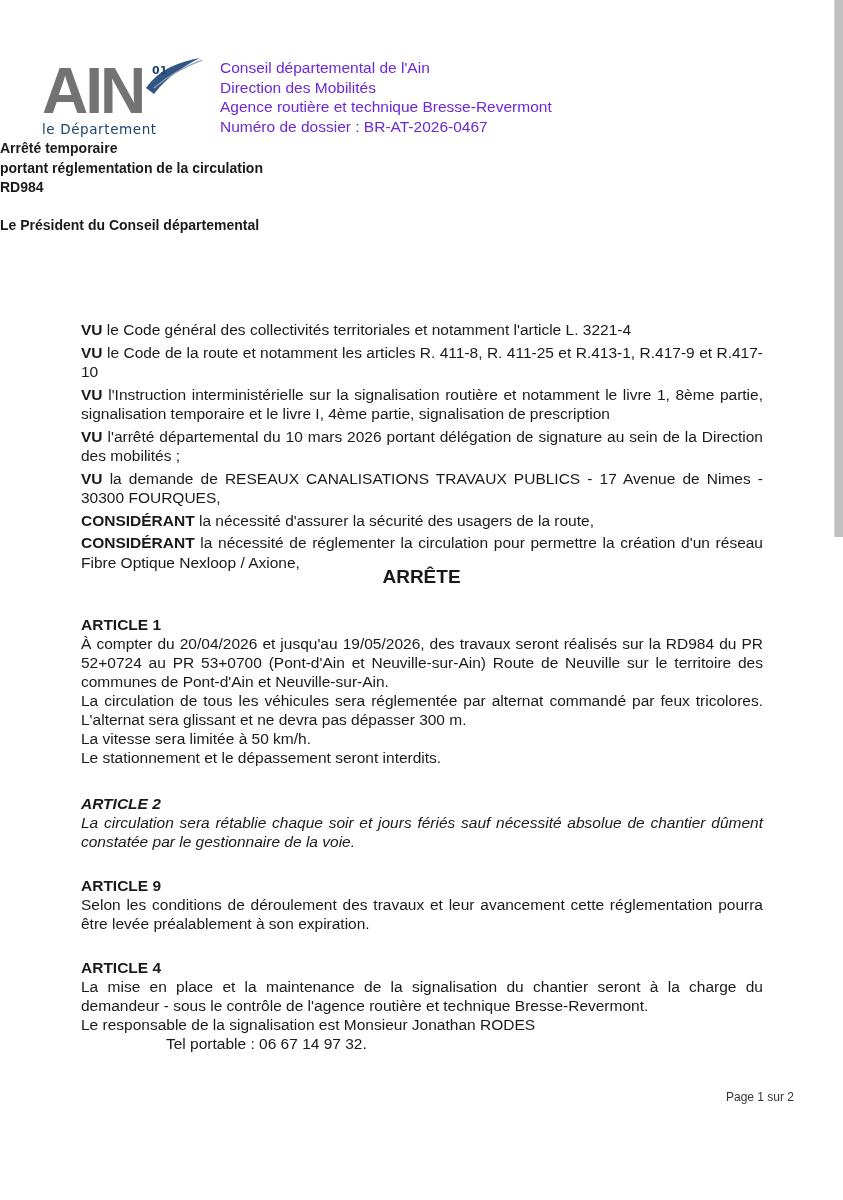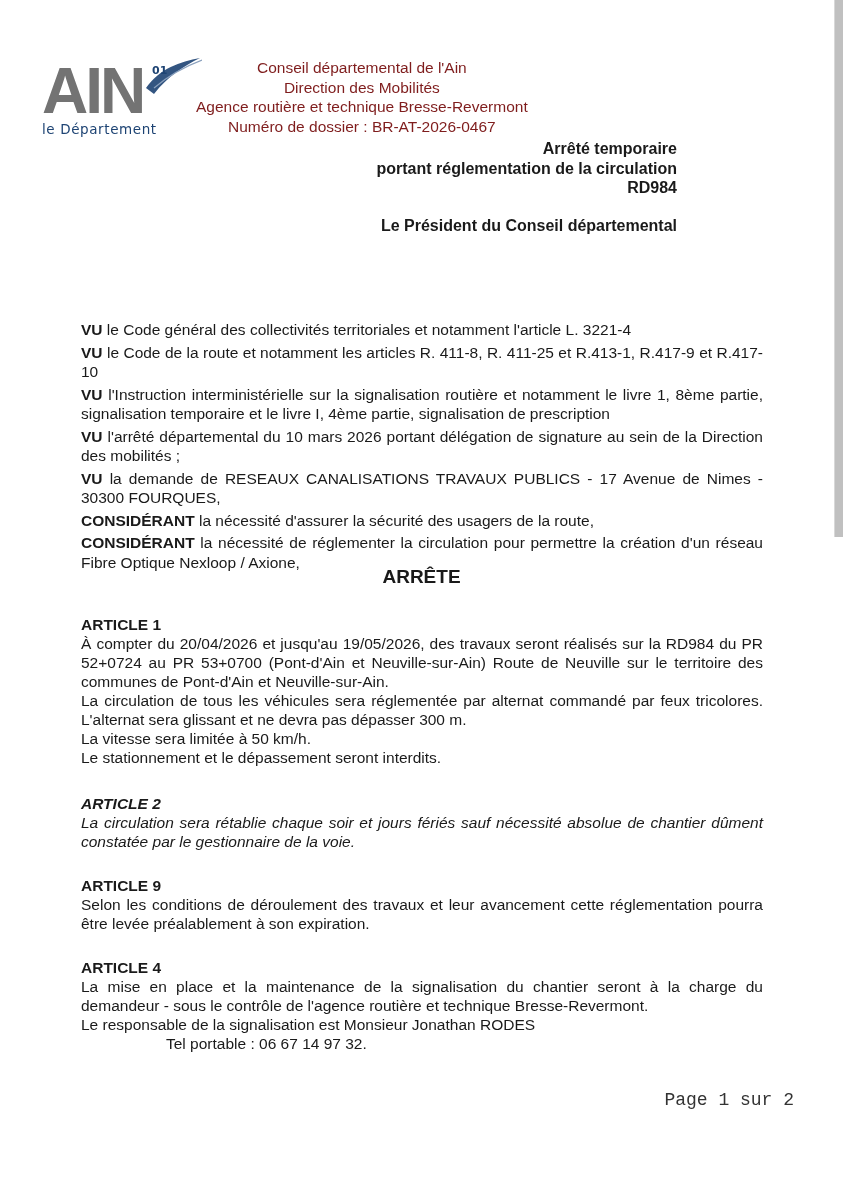--- a/index.html
+++ b/index.html
@@ -10,24 +10,24 @@
 
     
     .logo { position: absolute; left: 40px; top: 58px; width: 160px; height: 80px; }
     .logo-ain { position: absolute; left: 2px; top: 4px; font-family: "Liberation Sans", sans-serif; font-weight: 700;
       font-size: 64px; line-height: 58px; letter-spacing: -3px; color: #737373; }
     .logo-swoosh { position: absolute; left: 100px; top: 0px; width: 62px; height: 40px; }
     .logo-sub { position: absolute; left: 2px; top: 63px; font-family: "DejaVu Sans", sans-serif; font-size: 13.5px;
       letter-spacing: 0.6px; color: #1d4373; white-space: nowrap; }
 
     
-    .org { position: absolute; left: 196px; top: 58px; font-size: 15.5px; line-height: 19.5px; color: #7f1d1d; text-align: center; }
+    .org { position: absolute; left: 220px; top: 58px; font-size: 15.5px; line-height: 19.5px; color: #6d28d9; }
     .org div { white-space: nowrap; }
 
-    .center { position: absolute; left: 0; width: 677px; text-align: right; font-weight: 700; font-size: 16px; line-height: 19.5px; }
+    .center { position: absolute; left: 0; width: 677px; text-align: left; font-weight: 700; font-size: 14px; line-height: 19.5px; }
     .title-block { top: 139px; }
     .president { top: 216px; }
 
     
     .body { position: absolute; left: 81px; width: 682px; font-family: "Liberation Sans", sans-serif; font-size: 15.5px;
       line-height: 19.5px; color: #1a1a1a; text-align: justify; }
     .vu-block { top: 292px; margin-top: 28px; }
     .para { margin-bottom: 3px; }
     .para b { font-weight: 700; }
 
@@ -36,21 +36,21 @@
 
     .article { position: absolute; left: 81px; width: 682px; font-size: 15.5px; line-height: 19px; text-align: justify; }
     .article .heading { font-weight: 700; }
     .article p { }
     .art1 { top: 615px; }
     .art2 { top: 794px; font-style: italic; }
     .art3 { top: 876px; }
     .art4 { top: 958px; }
     .tel { padding-left: 85px; }
 
-    .footer { position: absolute; right: 40px; top: 1090px; font-family: Liberation Mono, monospace; font-size: 18px; color: #333; }
+    .footer { position: absolute; right: 40px; top: 1090px; font-family: Liberation Sans, sans-serif; font-size: 12px; color: #333; }
 
     
     .scrollbar { position: absolute; right: 0; top: 0; width: 9px; height: 1200px; background: #ffffff; }
     .scroll-thumb { position: absolute; left: 0; top: 0; width: 9px; height: 537px; background: #c0c0c0;
       border-left: 1px solid #d8d8d8; }
   </style>
 </head>
 <body>
 
 <div class="page">

